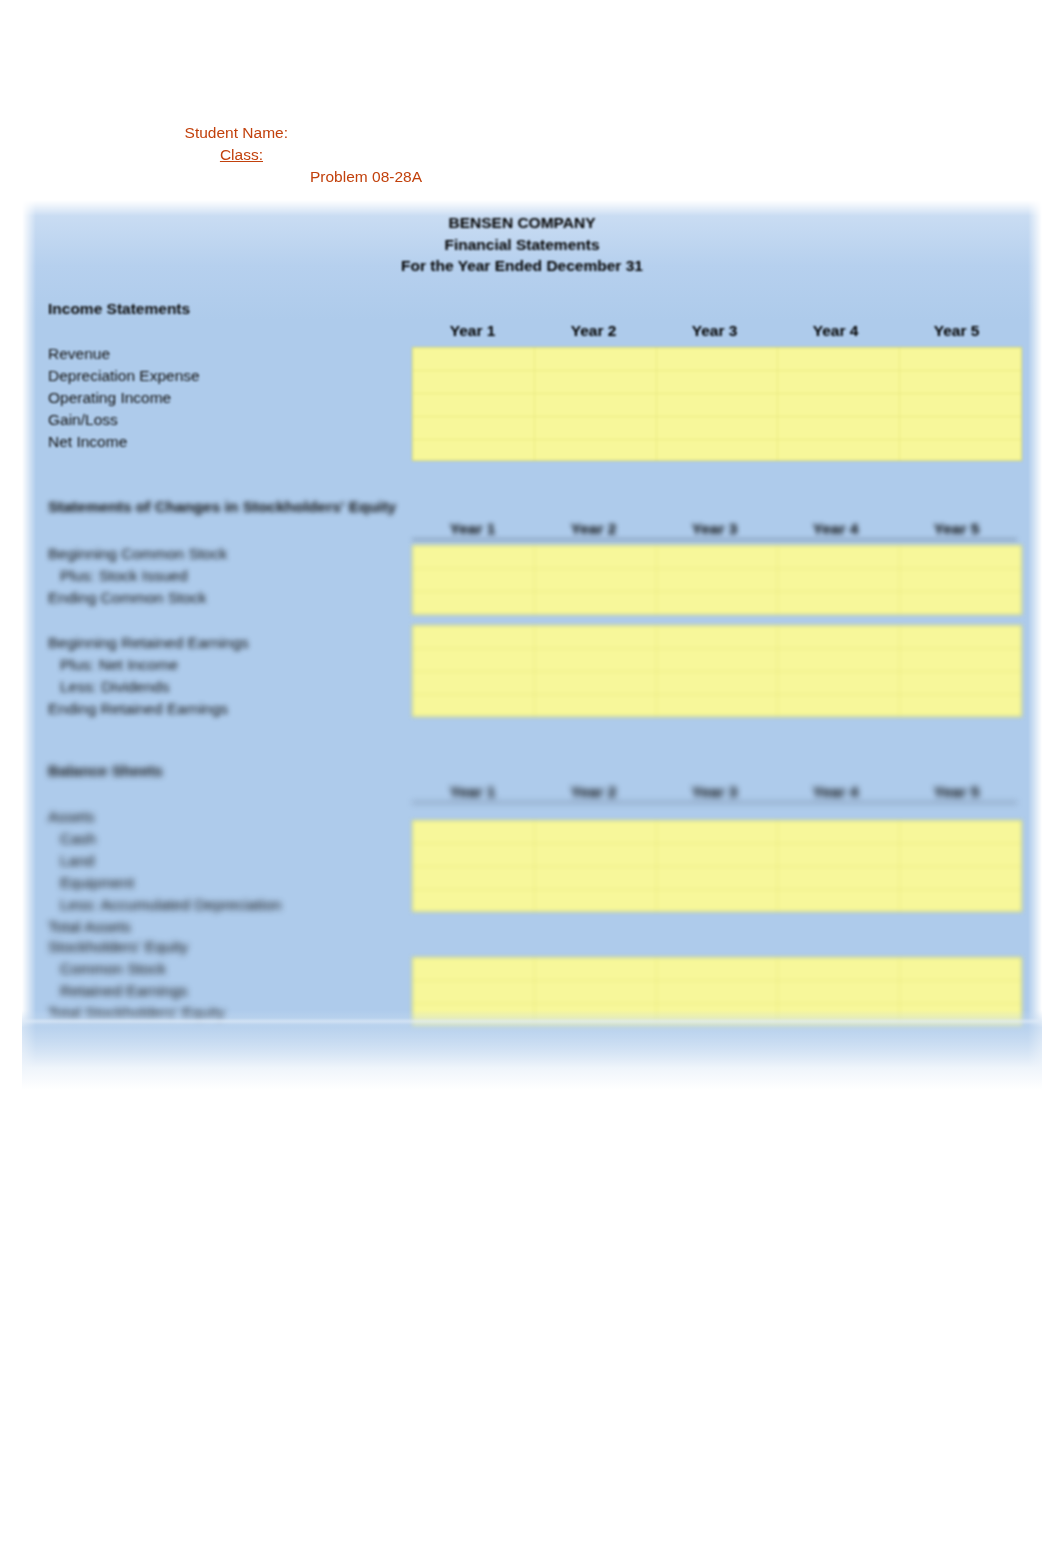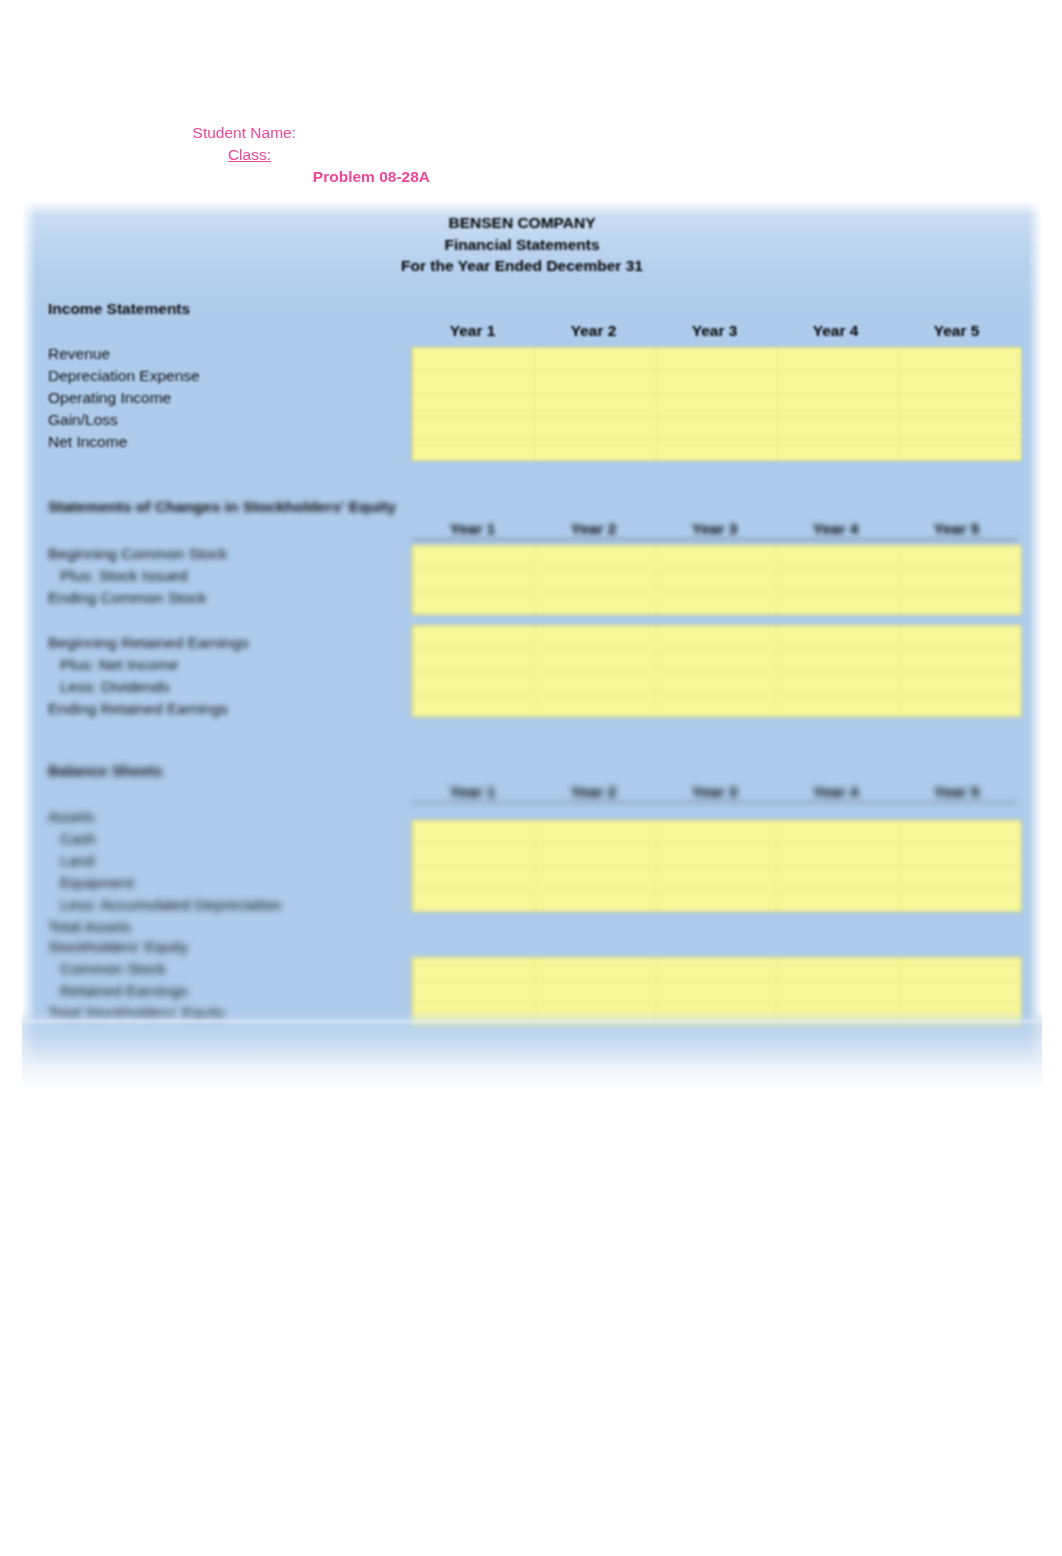--- a/index.html
+++ b/index.html
@@ -12,31 +12,31 @@
     height: 1556px;
     position: relative;
     font-family: "Liberation Sans", sans-serif;
     color: #000000;
     overflow: hidden;
   }
 
   
   #ident-block {
     position: absolute;
-    left: 8px;
+    left: 0;
     top: 122px;
     width: 430px;
     text-align: right;
     font-size: 15.5px;
     line-height: 22px;
-    color: #ec4899;
+    color: #c2410c;
   }
   #ident-block .row { display: block; }
   #ident-block .problem {
-    font-weight: bold;
+    font-weight: normal;
     font-size: 15.5px;
     padding-right: 8px;
   }
   .lbl-student { padding-right: 142px; }
   .lbl-class   { padding-right: 167px; text-decoration: underline; }
 
   
   #worksheet-panel {
     position: absolute;
     left: 22px;

